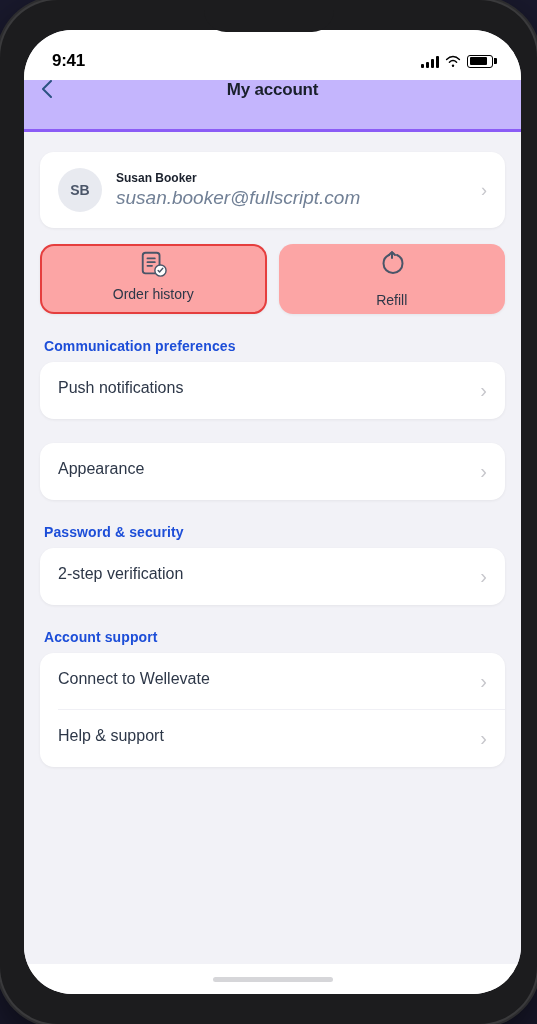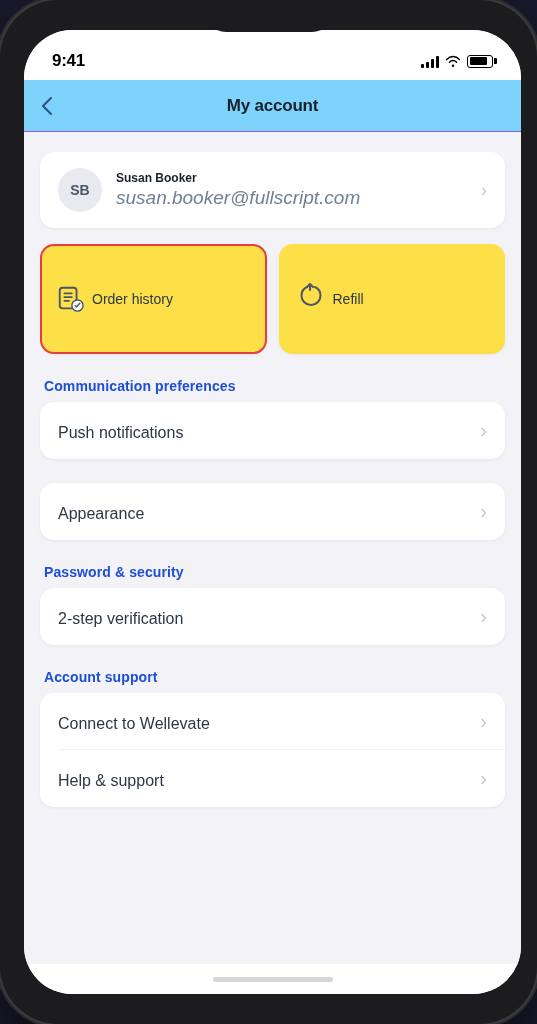--- a/index.html
+++ b/index.html
@@ -147,27 +147,27 @@
       left: 50%;
       transform: translateX(-50%);
       width: 130px;
       height: 32px;
       background: #1c1c1e;
       border-radius: 0 0 22px 22px;
     }
 
     
     .nav-header {
-      background: #7dd3fc;
+      background: #c4b5fd;
       height: 52px;
       display: flex;
-      align-items: center;
+      align-items: flex-start;
       justify-content: center;
       position: relative;
-      border-bottom: 1px solid #8b5cf6;
+      border-bottom: 3px solid #8b5cf6;
       flex-shrink: 0;
     }
 
     .nav-back {
       position: absolute;
       left: 18px;
       display: flex;
       align-items: center;
       color: #2c5282;
       font-size: 17px;
@@ -242,25 +242,25 @@
 
     
     .quick-actions {
       display: flex;
       gap: 12px;
       margin-bottom: 24px;
     }
 
     .action-btn {
       flex: 1;
-      background: #fde047;
+      background: #fca5a5;
       border-radius: 14px;
-      padding: 36px 14px;
-      display: flex;
-      flex-direction: row;
+      padding: 4px 14px;
+      display: flex;
+      flex-direction: column;
       align-items: center;
       gap: 8px;
       cursor: pointer;
       box-shadow: 0 1px 3px rgba(0,0,0,0.06);
       border: 2px solid transparent;
     }
 
     .action-btn.active {
       border: 2px solid #e53e3e;
     }
@@ -289,21 +289,21 @@
     .settings-group {
       background: #ffffff;
       border-radius: 14px;
       overflow: hidden;
       margin-bottom: 24px;
       box-shadow: 0 1px 3px rgba(0,0,0,0.06);
     }
 
     .settings-item {
       display: flex;
-      align-items: flex-end;
+      align-items: flex-start;
       justify-content: space-between;
       padding: 17px 18px;
       cursor: pointer;
       position: relative;
     }
 
     .settings-item:not(:last-child)::after {
       content: '';
       position: absolute;
       bottom: 0;

